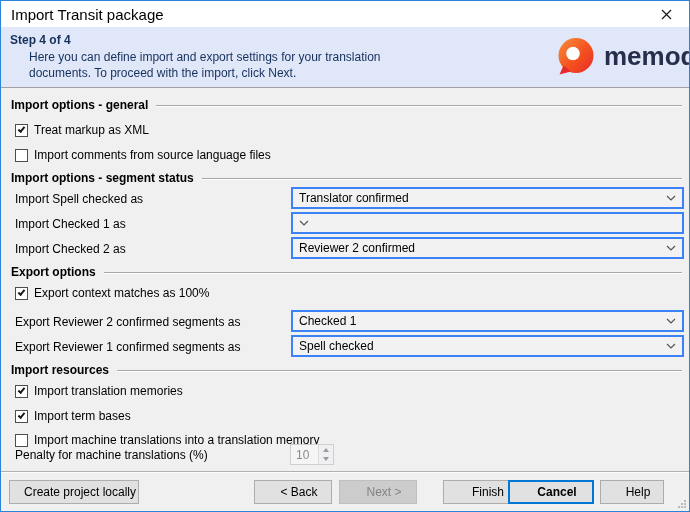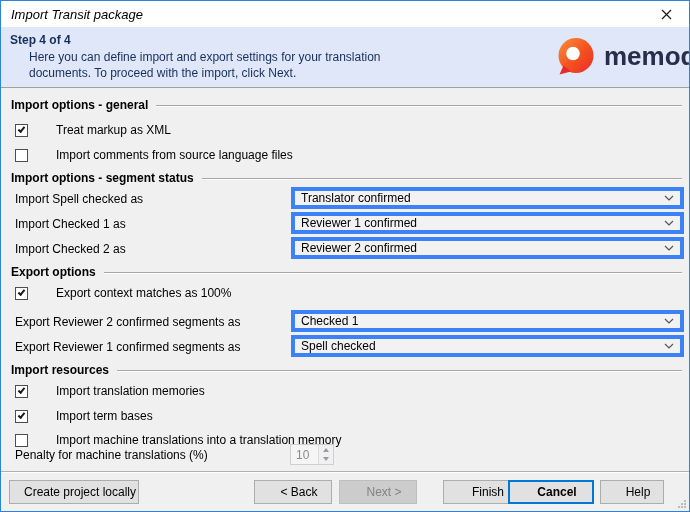--- a/index.html
+++ b/index.html
@@ -7,57 +7,57 @@
   body { font-family:"Liberation Sans", sans-serif; font-size:12px; color:#000; }
   .window {
     position:relative; width:690px; height:512px;
     background:#f0f0f0; border:1px solid #2a85d8; overflow:hidden;
   }
   
   .titlebar {
     position:absolute; top:0; left:0; right:0; height:26px;
     background:#ffffff; display:flex; align-items:center;
   }
-  .titlebar .title { margin-left:10px; font-size:13px; color:#000;font-style:italic; }
+  .titlebar .title { margin-left:10px; font-size:15px; color:#000; }
   .close-btn {
     position:absolute; right:0; top:0; width:45px; height:26px;
     display:flex; align-items:center; justify-content:center; cursor:pointer;
   }
   
   .header {
     position:absolute; top:26px; left:0; right:0; height:61px;
     background:#dfe7f8; border-bottom:1px solid #a0a0a0;
   }
   .step-title { position:absolute; top:6px; left:9px; font-weight:bold; color:#16305c; }
   .step-desc  { position:absolute; top:22px; left:28px; color:#16305c; line-height:16px; }
   .brand { position:absolute; top:10px; left:556px; display:flex; align-items:center; }
   .brand-word { font-size:26px; font-weight:700; color:#272d4a; margin-left:9px; letter-spacing:0px; }
   
   .sec { position:absolute; left:10px; right:7px; display:flex; align-items:center; }
   .sec .sec-title { font-weight:bold; white-space:nowrap; padding-right:8px; }
   .sec .rule { flex:1; height:2px; border-top:1px solid #a7a7a7; border-bottom:1px solid #ffffff; margin-top:2px; }
   
-  .cbrow { position:absolute; left:14px; display:flex; align-items:center; cursor:default;gap:22px; }
+  .cbrow { position:absolute; left:14px; display:flex; align-items:center; cursor:default; }
   .cb {
     width:13px; height:13px; background:#ffffff; border:1px solid #4d4d4d;
     position:relative; flex:0 0 13px;
   }
   .cb .tick { display:none; }
   .cb.checked .tick {
     display:block; position:absolute; left:2px; top:2px;
     width:7px; height:4px;
     border-left:2px solid #1a1a1a; border-bottom:2px solid #1a1a1a;
     transform:rotate(-50deg);
   }
   .cblabel { margin-left:6px; }
   
   .rowlabel { position:absolute; left:14px; white-space:nowrap; }
   .combo {
     position:absolute; left:290px; width:393px; height:22px;
-    background:#f2f2f2; border:4px solid #3b82f6;
+    background:#f2f2f2; border:2px solid #3b82f6;
     display:flex; align-items:center; cursor:default;
   }
   .combo-val { margin-left:6px; flex:1; }
   .chev { width:22px; display:flex; align-items:center; justify-content:center; }
   
   .spin {
     position:absolute; left:289px; top:443px; width:44px; height:21px;
     background:#f5f5f5; border:1px solid #cfcfcf; display:flex;
   }
   .spin-val { flex:1; color:#8b8b8b; display:flex; align-items:center; padding-left:5px; }
@@ -145,21 +145,20 @@
     <span class="combo-val">Translator confirmed</span>
     <span class="chev">
         <svg width="10" height="6" viewBox="0 0 10 6">
           <path d="M1 1 L5 5 L9 1" stroke="#555" stroke-width="1.2" fill="none"></path>
         </svg>
       </span>
   </div>
 
   <span class="rowlabel" style="top:216px">Import Checked 1 as</span>
   <div class="combo" style="top:211px">
-    <span class="combo-val">Reviewer 1 confirmed</span>
     <span class="chev">
         <svg width="10" height="6" viewBox="0 0 10 6">
           <path d="M1 1 L5 5 L9 1" stroke="#555" stroke-width="1.2" fill="none"></path>
         </svg>
       </span>
   </div>
 
   <span class="rowlabel" style="top:241px">Import Checked 2 as</span>
   <div class="combo" style="top:236px">
     <span class="combo-val">Reviewer 2 confirmed</span>

